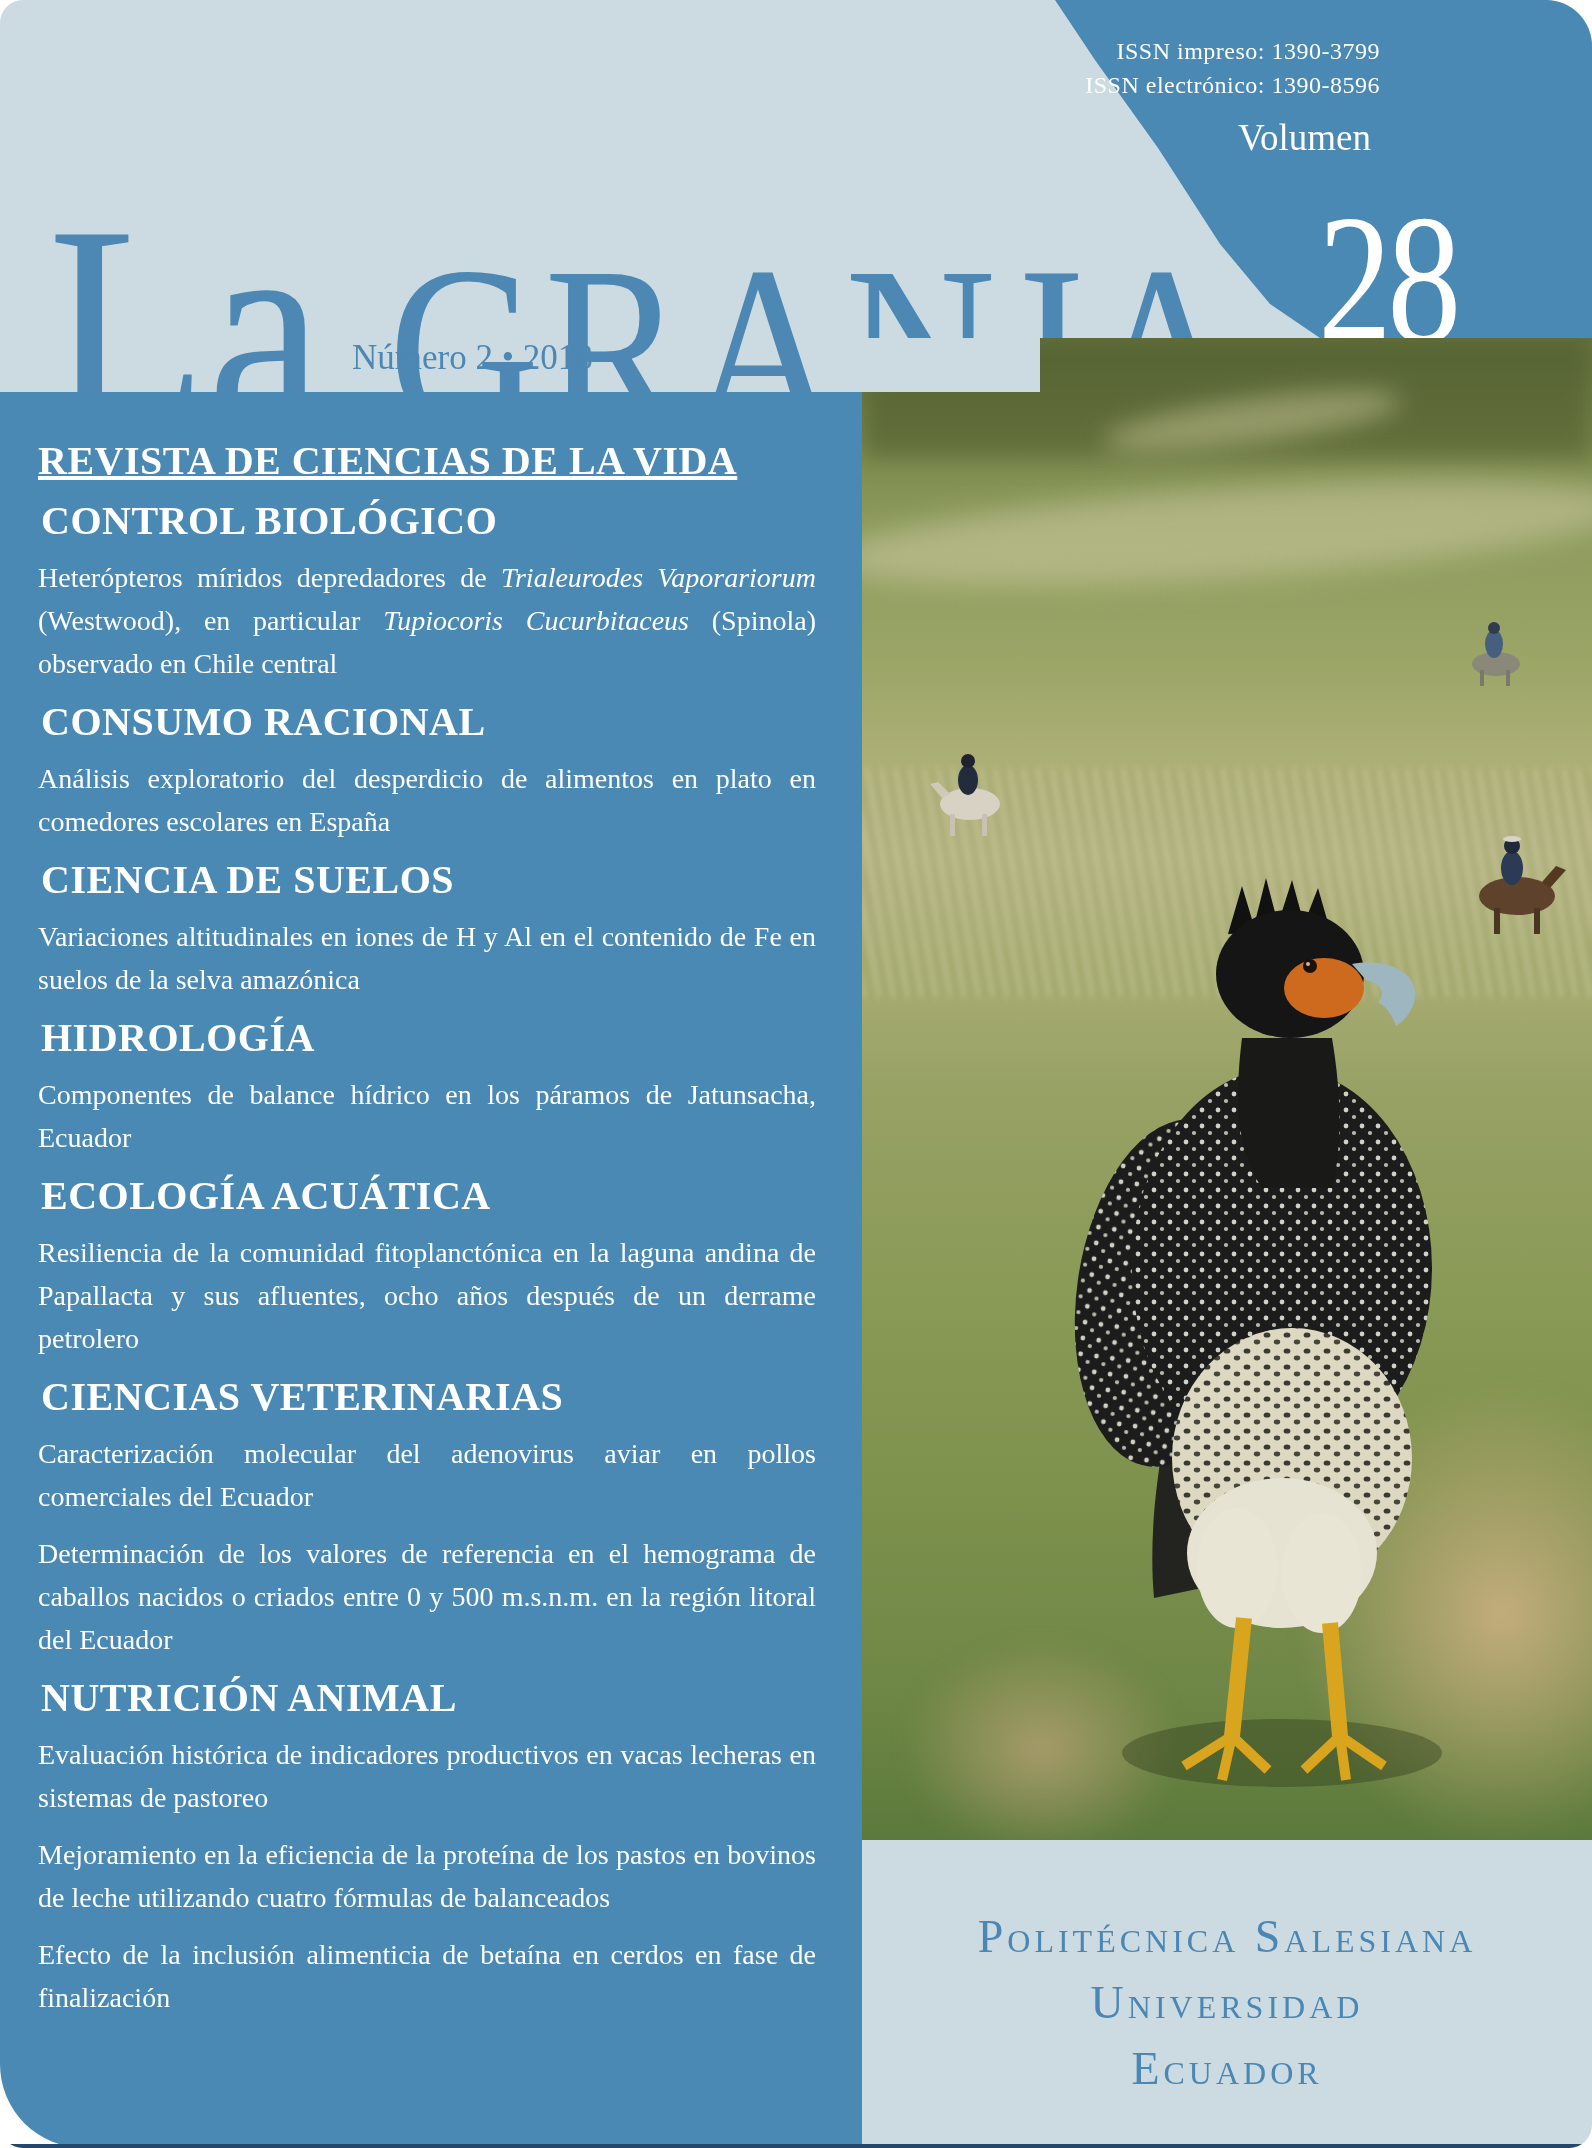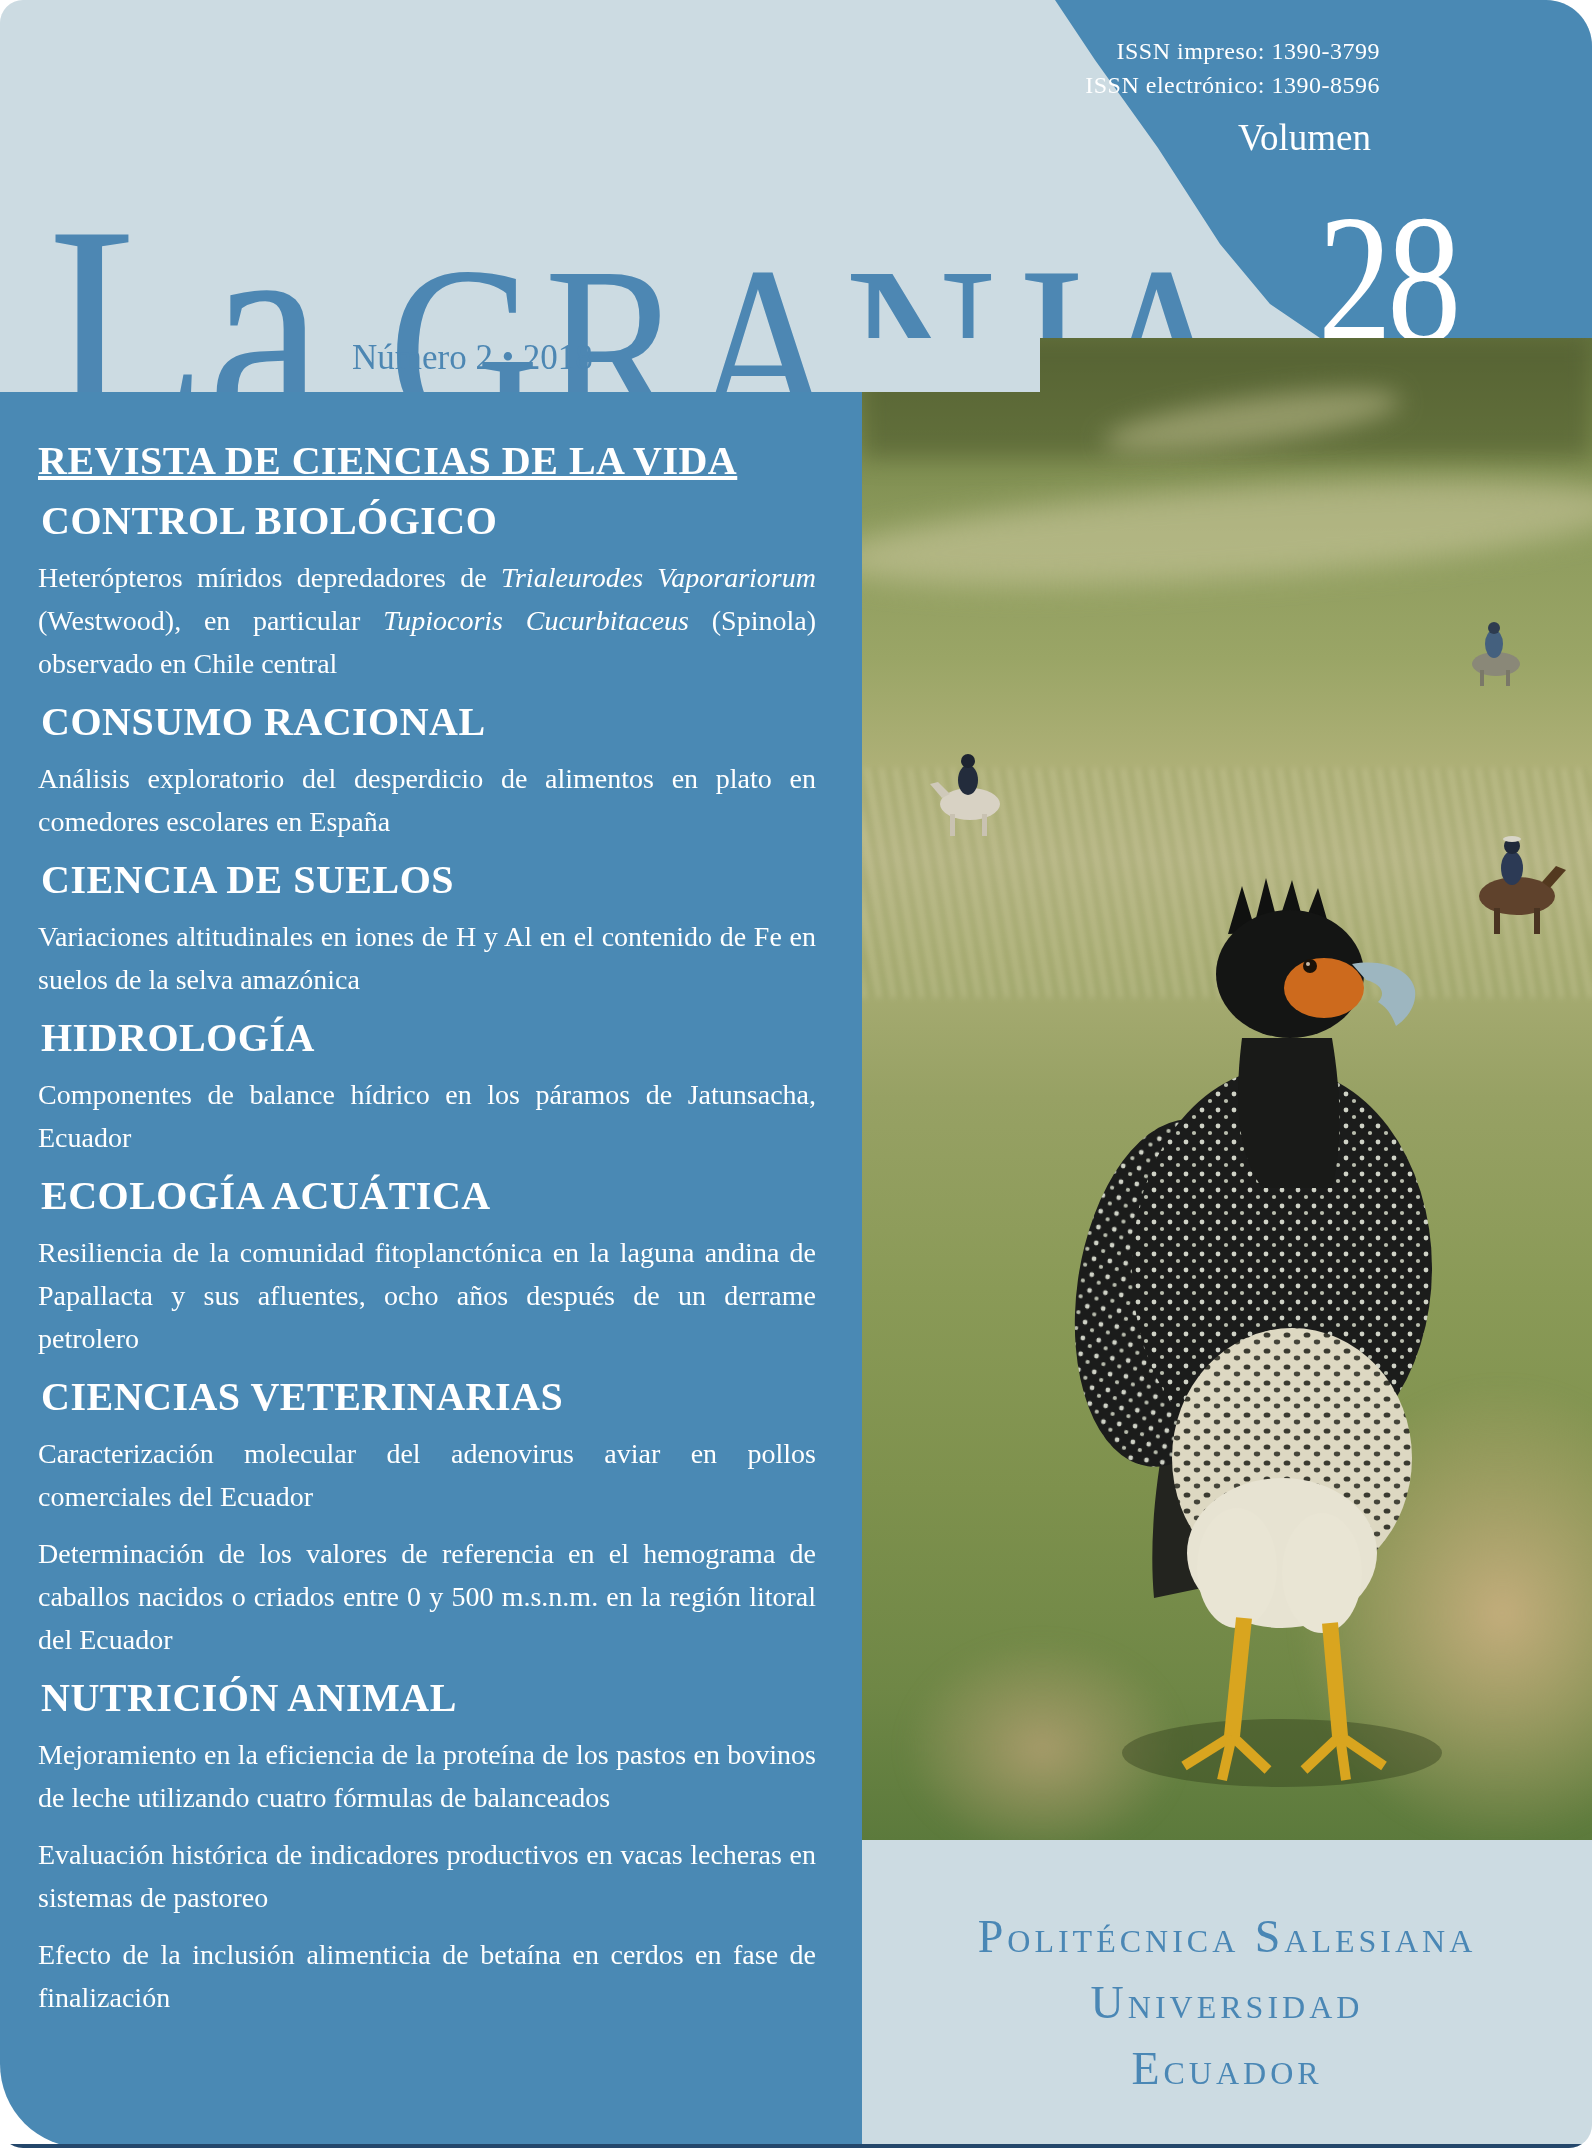--- a/index.html
+++ b/index.html
@@ -100,22 +100,22 @@
     <p class="art">Componentes de balance hídrico en los páramos de Jatunsacha, Ecuador</p>
 
     <h2 class="sec">ECOLOGÍA ACUÁTICA</h2>
     <p class="art">Resiliencia de la comunidad fitoplanctónica en la laguna andina de Papallacta y sus afluentes, ocho años después de un derrame petrolero</p>
 
     <h2 class="sec">CIENCIAS VETERINARIAS</h2>
     <p class="art">Caracterización molecular del adenovirus aviar en pollos comerciales del Ecuador</p>
     <p class="art">Determinación de los valores de referencia en el hemograma de caballos nacidos o criados entre 0 y 500 m.s.n.m. en la región litoral del Ecuador</p>
 
     <h2 class="sec">NUTRICIÓN ANIMAL</h2>
+    <p class="art">Evaluación histórica de indicadores productivos en vacas lecheras en sistemas de pastoreo</p>
     <p class="art">Mejoramiento en la eficiencia de la proteína de los pastos en bovinos de leche utilizando cuatro fórmulas de balanceados</p>
-    <p class="art">Evaluación histórica de indicadores productivos en vacas lecheras en sistemas de pastoreo</p>
     <p class="art">Efecto de la inclusión alimenticia de betaína en cerdos en fase de finalización</p>
   </div>
 
   <div class="photo" title="Caracara carunculado parado en un páramo con jinetes a caballo al fondo">
     <div class="ly grasstop"></div>
     <div class="ly path1"></div>
     <div class="ly path2"></div>
     <div class="ly tussock"></div>
     <div class="ly dirt1"></div>
     <div class="ly dirt2"></div>

